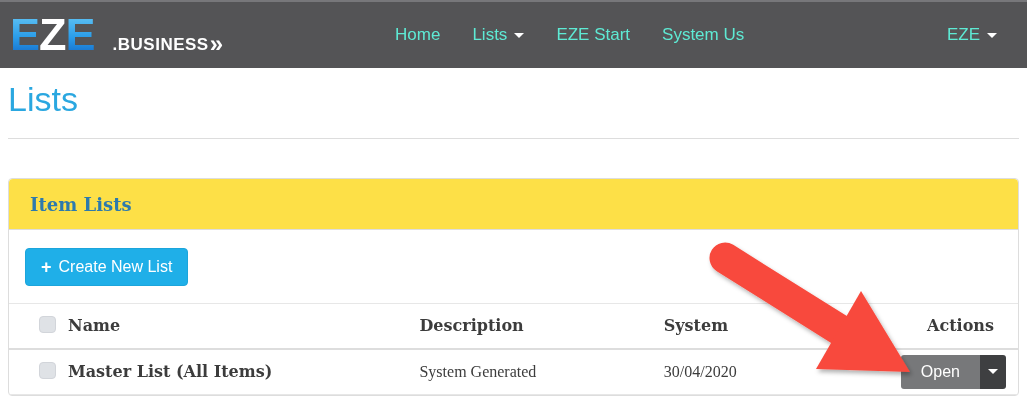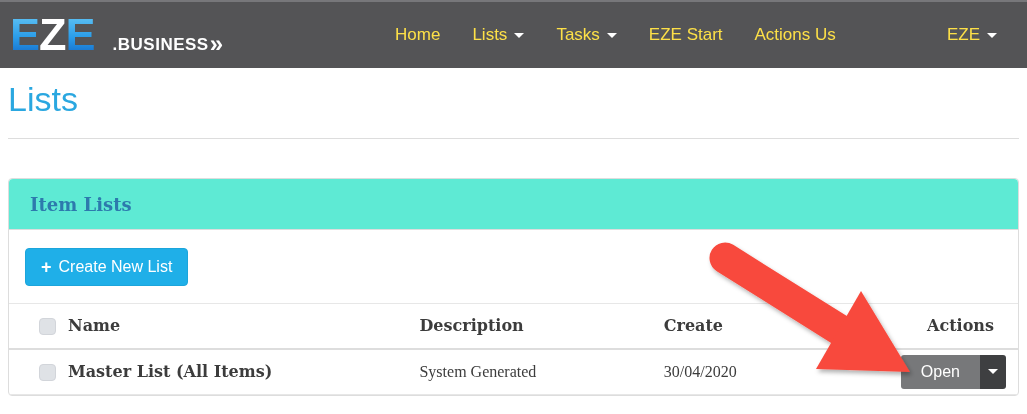--- a/index.html
+++ b/index.html
@@ -48,21 +48,21 @@
     letter-spacing: -2px;
     vertical-align: -2px;
     margin-left: 1px;
   }
   .nav-menu {
     display: flex;
     align-items: center;
     margin-left: 158px;
   }
   .nav-item {
-    color: #fde047;
+    color: #5eead4;
     font-size: 17px;
     text-decoration: none;
     padding: 10px 16px;
     white-space: nowrap;
     cursor: pointer;
   }
   .nav-spacer { flex: 1; }
   .caret {
     display: inline-block;
     width: 0; height: 0;
@@ -89,21 +89,21 @@
   }
 
   
   .panel {
     margin-top: 39px;
     border: 1px solid #dddddd;
     border-radius: 4px;
     background: #ffffff;
   }
   .panel-heading {
-    background: #5eead4;
+    background: #fde047;
     border-bottom: 1px solid #dddddd;
     border-radius: 4px 4px 0 0;
     padding: 15px 21px 14px;
   }
   .panel-title {
     color: #2d7aad;
     font-family: "DejaVu Serif", serif;
     font-weight: bold;
     font-size: 18px;
   }
@@ -155,21 +155,21 @@
     font-weight: bold;
     font-size: 16px;
   }
   .col-name   { width: 400px; padding-left: 30px; }
   .col-desc   { width: 245px; padding-left: 12px; }
   .col-created{ width: 250px; padding-left: 12px; }
   .col-actions{ text-align: right !important; padding-right: 24px; }
   td.col-actions { padding-right: 12px; }
   .cell-sans { font-family: Liberation Serif, serif; font-size: 15.5px; color: #3e3e3e; }
 
-  .name-flex { display: flex; align-items: flex-end; }
+  .name-flex { display: flex; align-items: flex-start; }
   .checkbox {
     width: 17px; height: 17px;
     background: #dfe2e6;
     border: 1px solid #d2d5da;
     border-radius: 4px;
     display: inline-block;
     margin-right: 12px;
     flex: 0 0 auto;
     cursor: pointer;
   }
@@ -217,23 +217,22 @@
 
 <header class="navbar">
   <div class="logo">
     <span class="logo-big"><span class="lb-blue">E</span><span class="lb-white">Z</span><span class="lb-blue">E</span></span>
     <span class="logo-small"><span>.</span><span>BUSINESS</span><span class="logo-chev">»</span></span>
   </div>
 
   <nav class="nav-menu">
     <a class="nav-item"><span>Home</span></a>
     <a class="nav-item"><span>Lists</span><i class="caret"></i></a>
-    <a class="nav-item"><span>Tasks</span><i class="caret"></i></a>
     <a class="nav-item"><span>EZE Start</span></a>
-    <a class="nav-item"><span>Actions Us</span></a>
+    <a class="nav-item"><span>System Us</span></a>
   </nav>
 
   <div class="nav-spacer"></div>
 
   <a class="nav-item"><span>EZE</span><i class="caret"></i></a>
 </header>
 
 <div class="container">
   <h1 class="page-title">Lists</h1>
   <hr class="rule">
@@ -251,21 +250,21 @@
       <table class="list-table">
         <thead>
           <tr>
             <th class="col-name">
               <span class="name-flex">
                 <span class="checkbox"></span>
                 <span class="serif-bold">Name</span>
               </span>
             </th>
             <th class="col-desc serif-bold">Description</th>
-            <th class="col-created serif-bold">Create</th>
+            <th class="col-created serif-bold">System</th>
             <th class="col-actions serif-bold">Actions</th>
           </tr>
         </thead>
         <tbody>
           <tr>
             <td class="col-name">
               <span class="name-flex">
                 <span class="checkbox"></span>
                 <span class="serif-bold">Master List (All Items)</span>
               </span>

